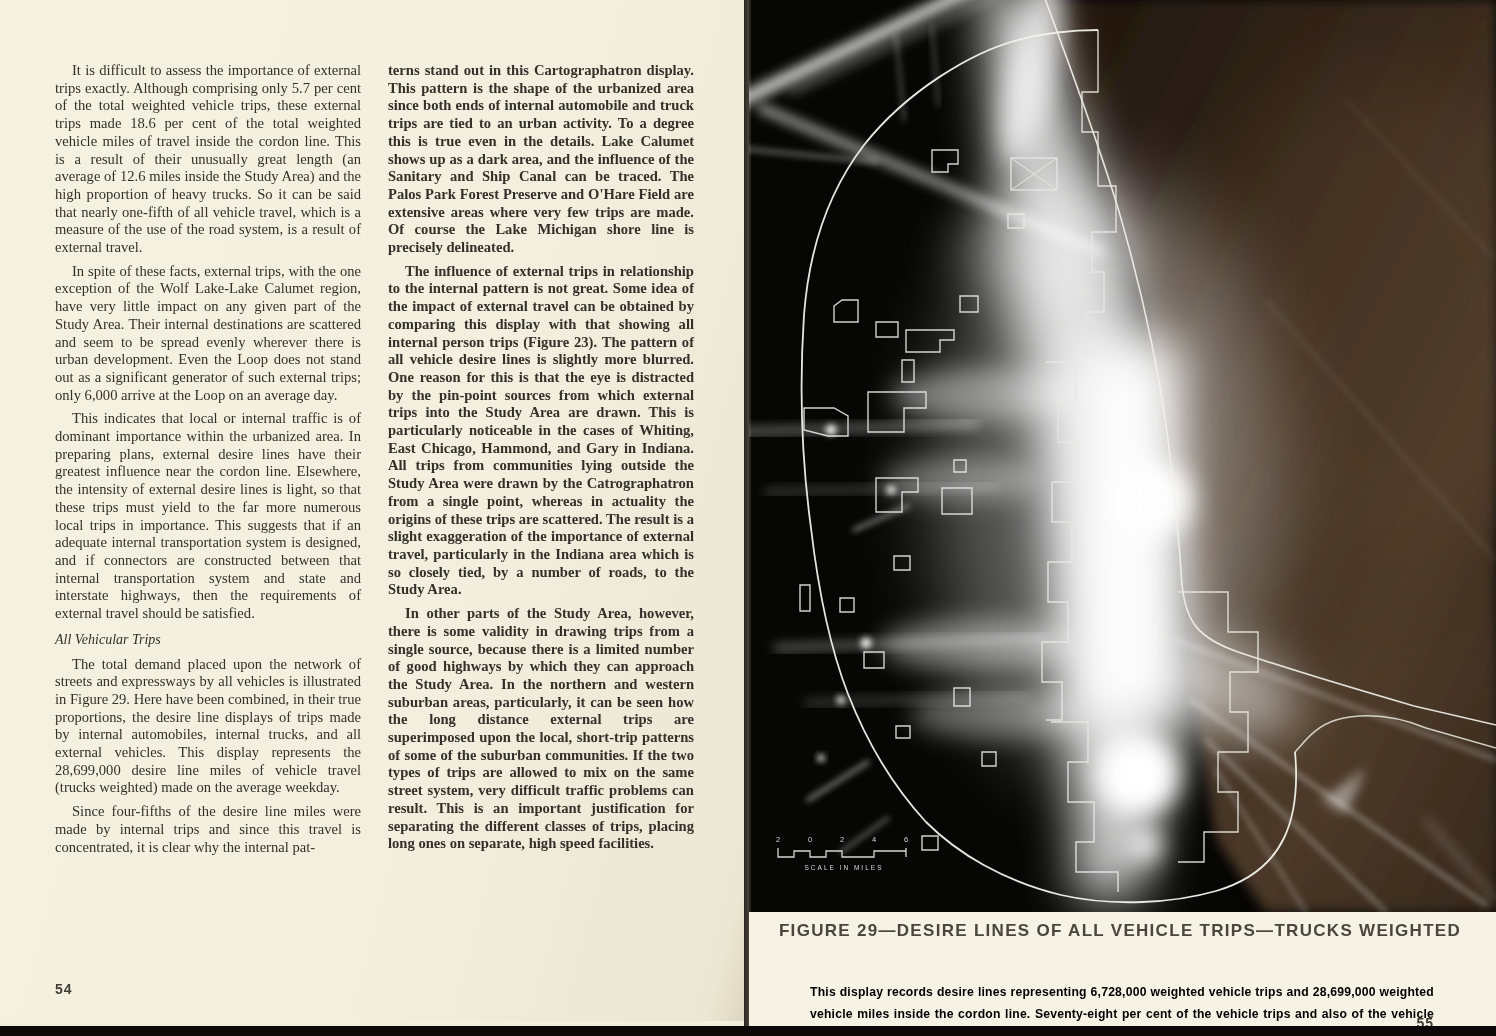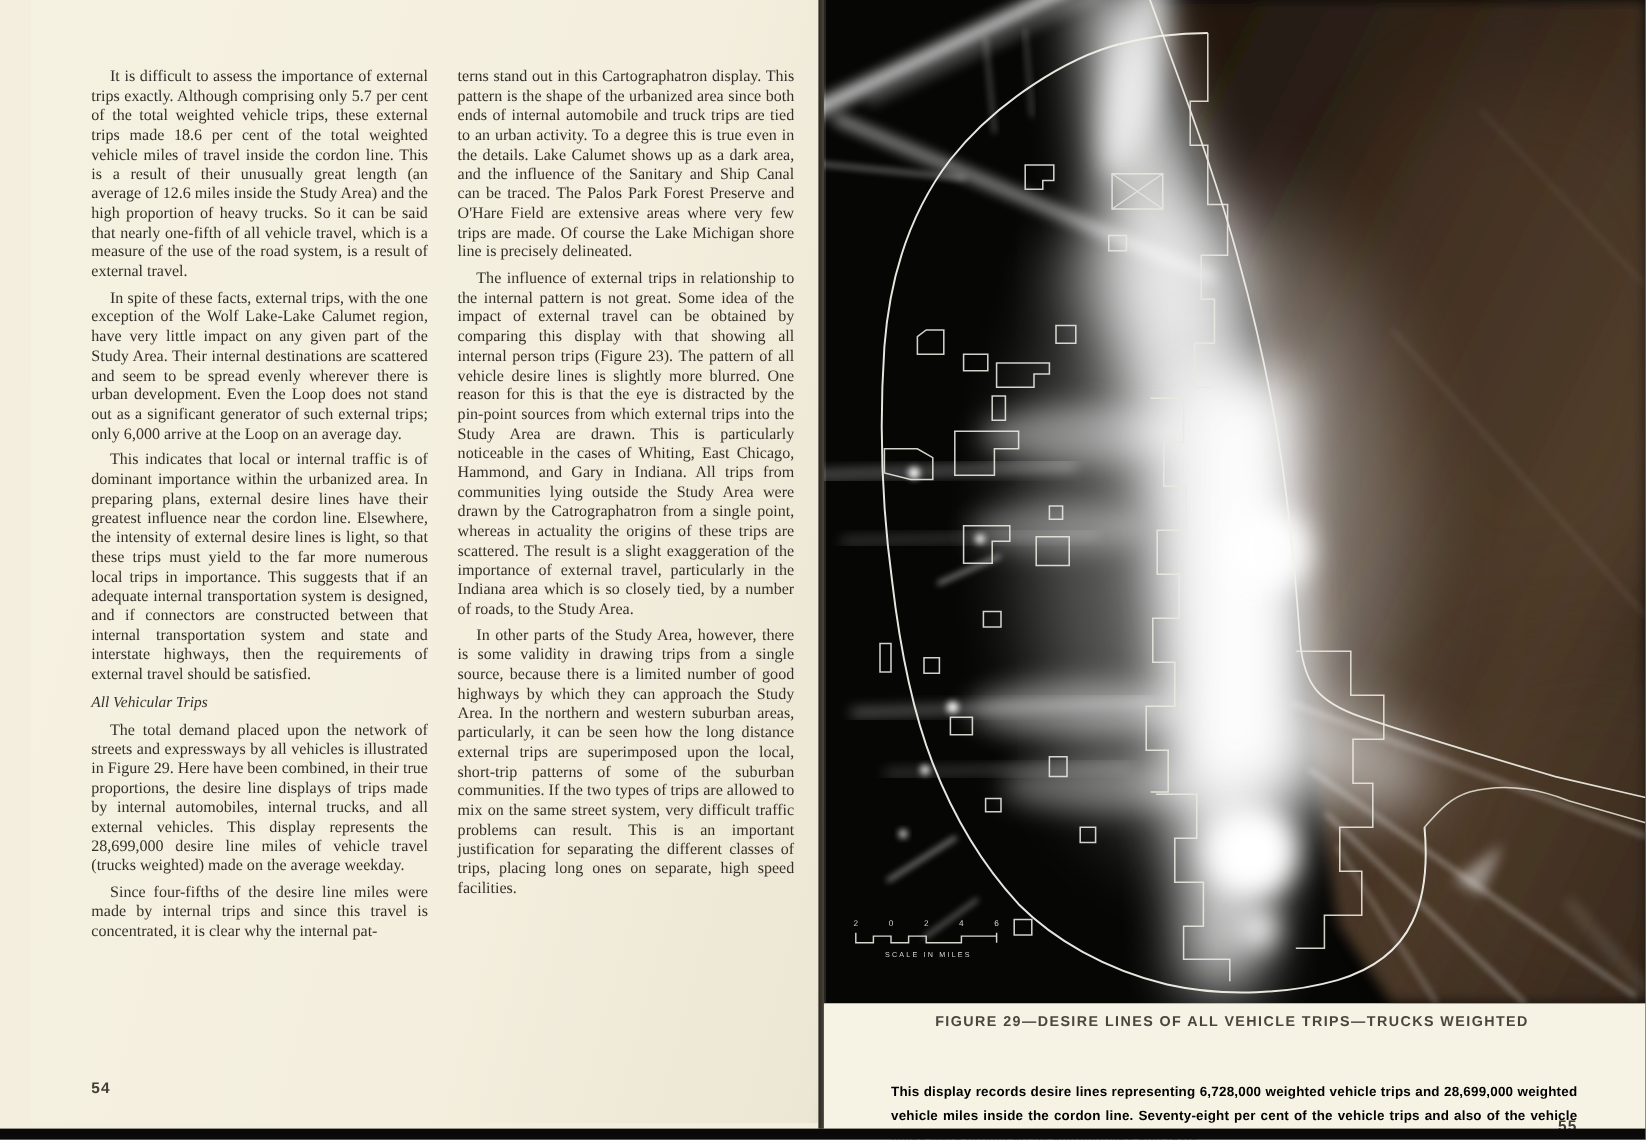--- a/index.html
+++ b/index.html
@@ -5,29 +5,28 @@
   html,body{margin:0;padding:0;background:#111;}
   #spread{
     position:relative;width:1496px;height:1036px;overflow:hidden;
     background:#f3eedd;
     font-family:"Liberation Serif", serif;
   }
   
   #page-left{
     position:absolute;left:0;top:0;width:744px;height:1021px;
     background:linear-gradient(105deg,#f6f2e1 0%,#f3eedd 60%,#ece7d4 96%,#ddd6c2 100%);
-    margin-left:28px;
   }
   .col{
     position:absolute;top:62px;width:306px;
     font-size:14.6px;line-height:17.7px;color:#33302a;
     text-align:justify;
   }
   #col1{left:55px;}
-  #col2{left:388px;}
+  #col2{left:388px;font-weight:bold;}
   .col p{margin:0 0 6px 0;}
   .col p.indent{text-indent:17px;}
   .col h3{
     margin:8px 0 7px 0;font-size:14px;font-weight:normal;font-style:italic;color:#33302a;
   }
   .pagenum{
     position:absolute;font-family:"Liberation Sans",sans-serif;
     font-weight:bold;font-size:14px;color:#413d37;letter-spacing:1px;
   }
   #pn54{left:55px;top:981px;}
@@ -39,21 +38,21 @@
   #gutter{
     position:absolute;left:0;top:0;width:5px;height:1026px;
     background:linear-gradient(90deg,#2a2620,#4a443a);z-index:5;
   }
   #figure29{
     position:absolute;left:2px;top:0;width:750px;height:912px;background:#060605;
   }
   #figure29 svg{display:block;width:100%;height:100%;}
   #cap-title{
     position:absolute;left:0;top:921px;width:752px;text-align:center;
-    font-family:"Liberation Sans",sans-serif;font-size:13px;font-weight:bold;
+    font-family:"Liberation Sans",sans-serif;font-size:17px;font-weight:bold;
     letter-spacing:1.3px;color:#4b453e;
   }
   #cap-body{
     position:absolute;left:66px;top:946px;width:624px;
     font-family:"Liberation Sans",sans-serif;font-size:12.2px;font-weight:bold;
     line-height:21.5px;color:#000000;text-align:justify;letter-spacing:.2px;margin-top:36px;
   }
   #pn55{right:62px;top:995px;margin-top:20px;}
   #bottom-strip{
     position:absolute;left:0;bottom:0;width:1496px;height:10px;background:#0b0a08;z-index:9;

